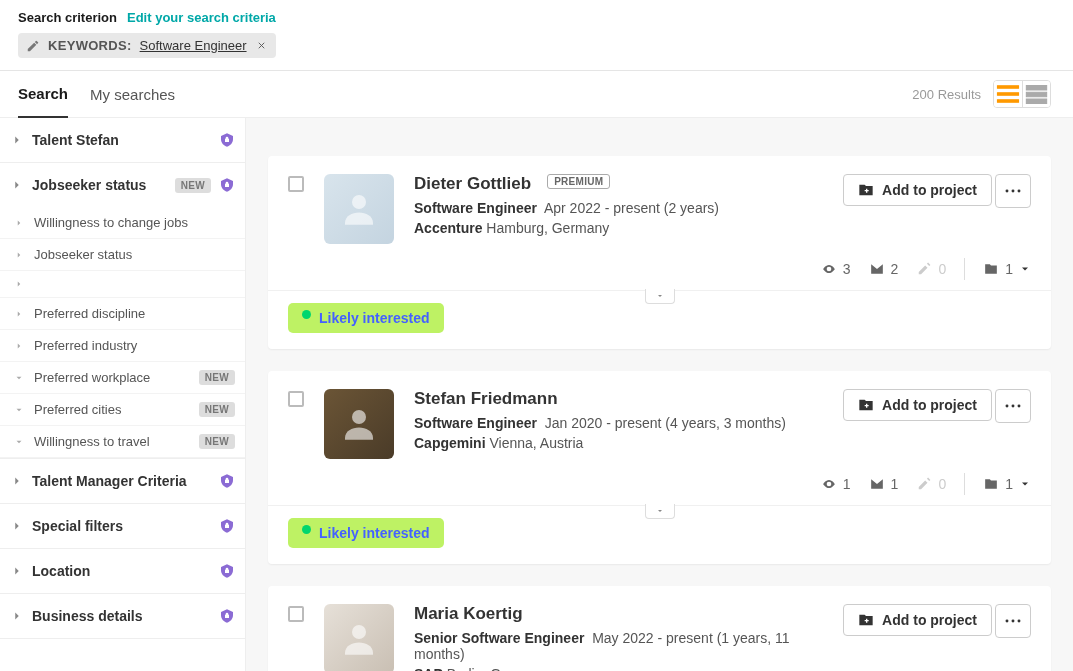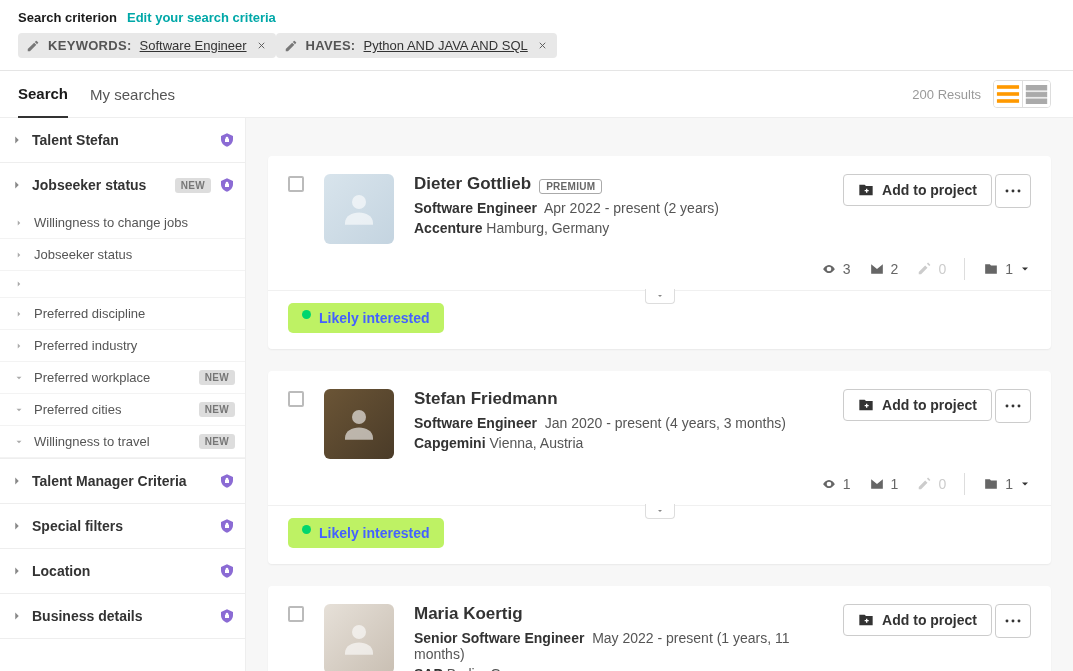--- a/index.html
+++ b/index.html
@@ -39,21 +39,21 @@
 .sub-item .sub-label { flex: 1; }
 .right { flex: 1; background: #f7f7f7; padding: 38px 22px 0 22px; }
 .card { background: #fff; border-radius: 4px; box-shadow: 0 1px 2px rgba(0,0,0,.06); margin-bottom: 22px; }
 .card-body { display: flex; padding: 18px 20px 14px 20px; position: relative; }
 .checkbox { width: 16px; height: 16px; border: 2px solid #bbb; border-radius: 2px; margin-top: 2px; margin-right: 20px; cursor: pointer; flex-shrink: 0; }
 .avatar { width: 70px; height: 70px; border-radius: 6px; margin-right: 20px; flex-shrink: 0; background: linear-gradient(135deg,#d8e4ec,#c4d4e0); display: flex; align-items: center; justify-content: center; overflow: hidden; }
 .avatar.a2 { background: linear-gradient(135deg,#6b5536,#4a3b28); }
 .avatar.a3 { background: linear-gradient(135deg,#e6e0d8,#c9bfb3); }
 .avatar svg { width: 60%; height: 60%; }
 .info { flex: 1; min-width: 0; }
-.name-row { display: flex; align-items: flex-end; gap: 8px; margin-bottom: 6px; }
+.name-row { display: flex; align-items: flex-start; gap: 16px; margin-bottom: 6px; }
 .name { font-weight: 700; font-size: 17px; color: #333; }
 .premium { border: 1px solid #aaa; border-radius: 3px; padding: 1px 6px; font-size: 10px; font-weight: 700; color: #666; letter-spacing: .3px; }
 .title-row { font-size: 14px; color: #555; margin-bottom: 4px; }
 .title-row .jt { font-weight: 700; color: #333; }
 .company-row { font-size: 14px; color: #555; }
 .company-row .co { font-weight: 700; color: #333; }
 .actions { display: flex; align-items: flex-start; gap: 3px; }
 .add-btn { display: inline-flex; align-items: center; gap: 8px; border: 1px solid #ccc; background: #fff; border-radius: 4px; padding: 7px 14px; font-size: 14px; font-weight: 600; color: #333; cursor: pointer; white-space: nowrap; }
 .add-btn svg { width: 16px; height: 16px; fill: #333; }
 .more-btn { border: 1px solid #ccc; background: #fff; border-radius: 4px; width: 36px; height: 34px; display: flex; align-items: center; justify-content: center; cursor: pointer; }
@@ -89,32 +89,20 @@
           <path d="M3 17.25V21h3.75l11-11-3.75-3.75-11 11zM20.7 7.04a1 1 0 0 0 0-1.41l-2.34-2.34a1 1 0 0 0-1.41 0l-1.83 1.83 3.75 3.75 1.83-1.83z"></path>
         </svg>
       <span class="key-text">KEYWORDS:</span>
       <span class="val">Software Engineer</span>
       <span class="cx">
           <svg viewBox="0 0 24 24">
             <path d="M18 6 6 18M6 6l12 12" stroke-width="2" fill="none"></path>
           </svg>
         </span>
     </span>
-    <span class="chip">
-      <svg class="pencil" viewBox="0 0 24 24">
-          <path d="M3 17.25V21h3.75l11-11-3.75-3.75-11 11zM20.7 7.04a1 1 0 0 0 0-1.41l-2.34-2.34a1 1 0 0 0-1.41 0l-1.83 1.83 3.75 3.75 1.83-1.83z"></path>
-        </svg>
-      <span class="key-text">HAVES:</span>
-      <span class="val">Python AND JAVA AND SQL</span>
-      <span class="cx">
-          <svg viewBox="0 0 24 24">
-            <path d="M18 6 6 18M6 6l12 12" stroke-width="2" fill="none"></path>
-          </svg>
-        </span>
-    </span>
   </div>
 </div>
 <div class="divider"></div>
 
 <div class="tabs-row">
   <div class="tab active">Search</div>
   <div class="tab">My searches</div>
   <div class="results-info">
     <span class="results-count">200 Results</span>
     <div class="view-toggle">

